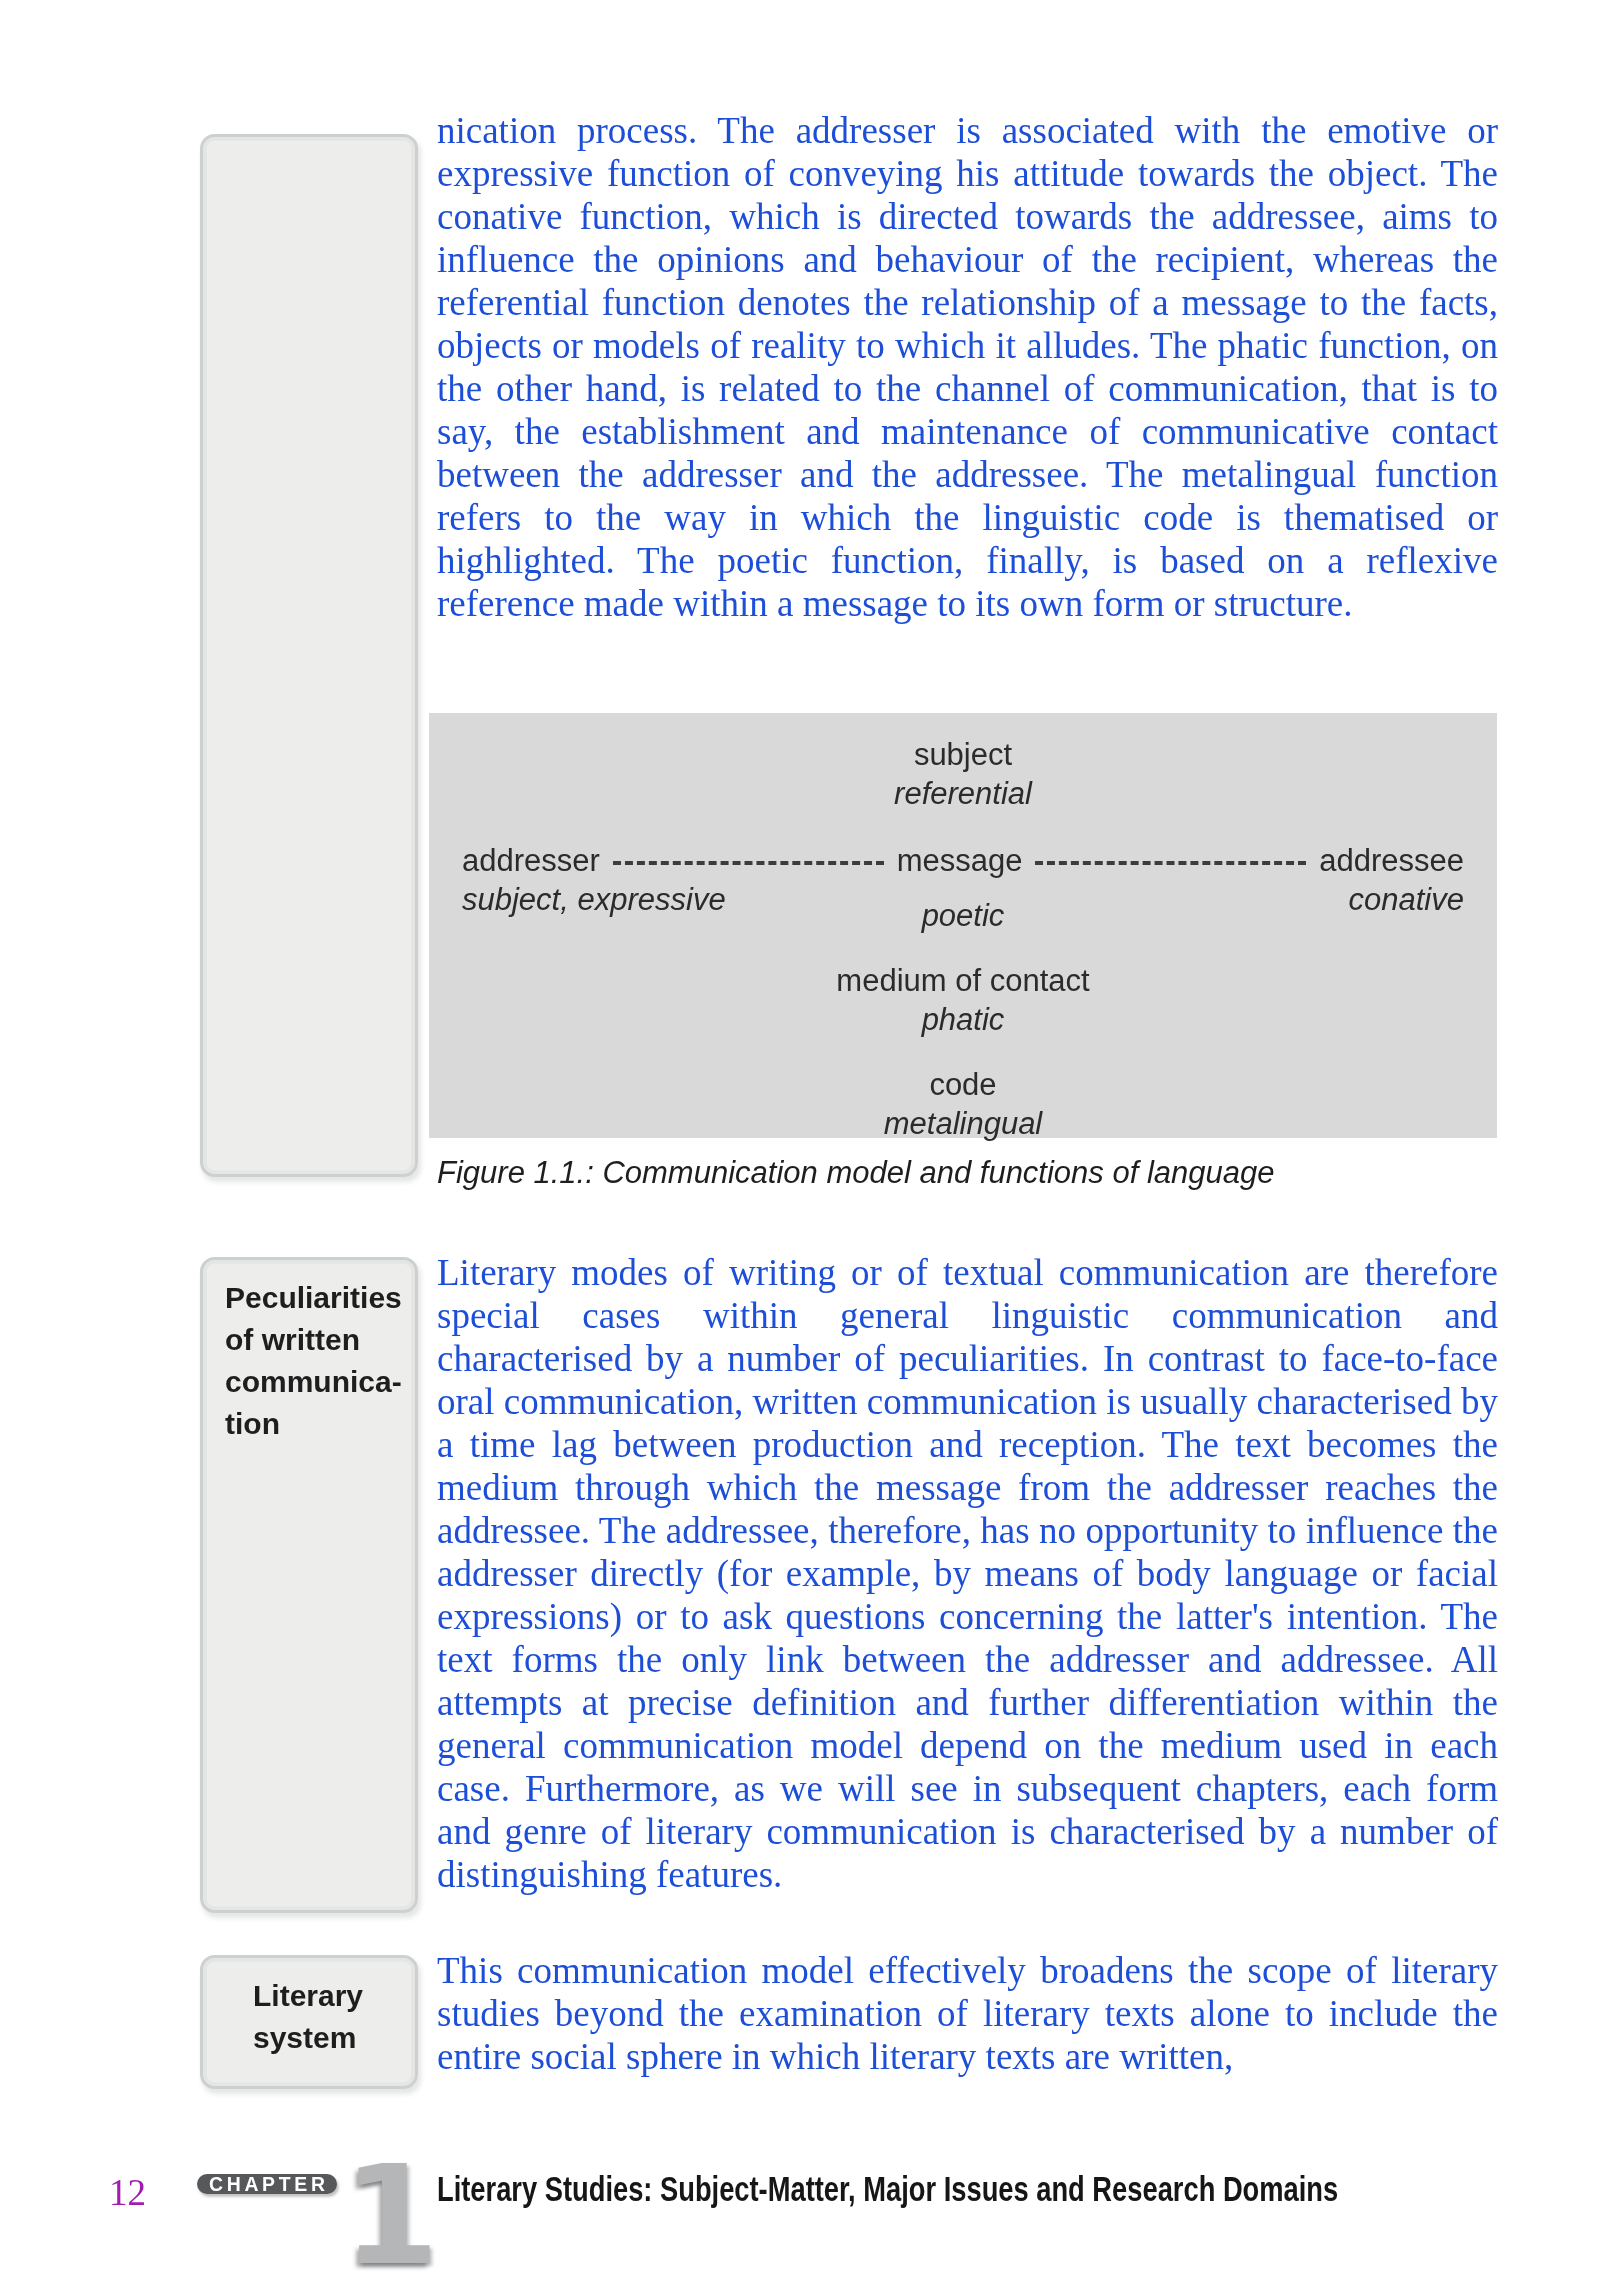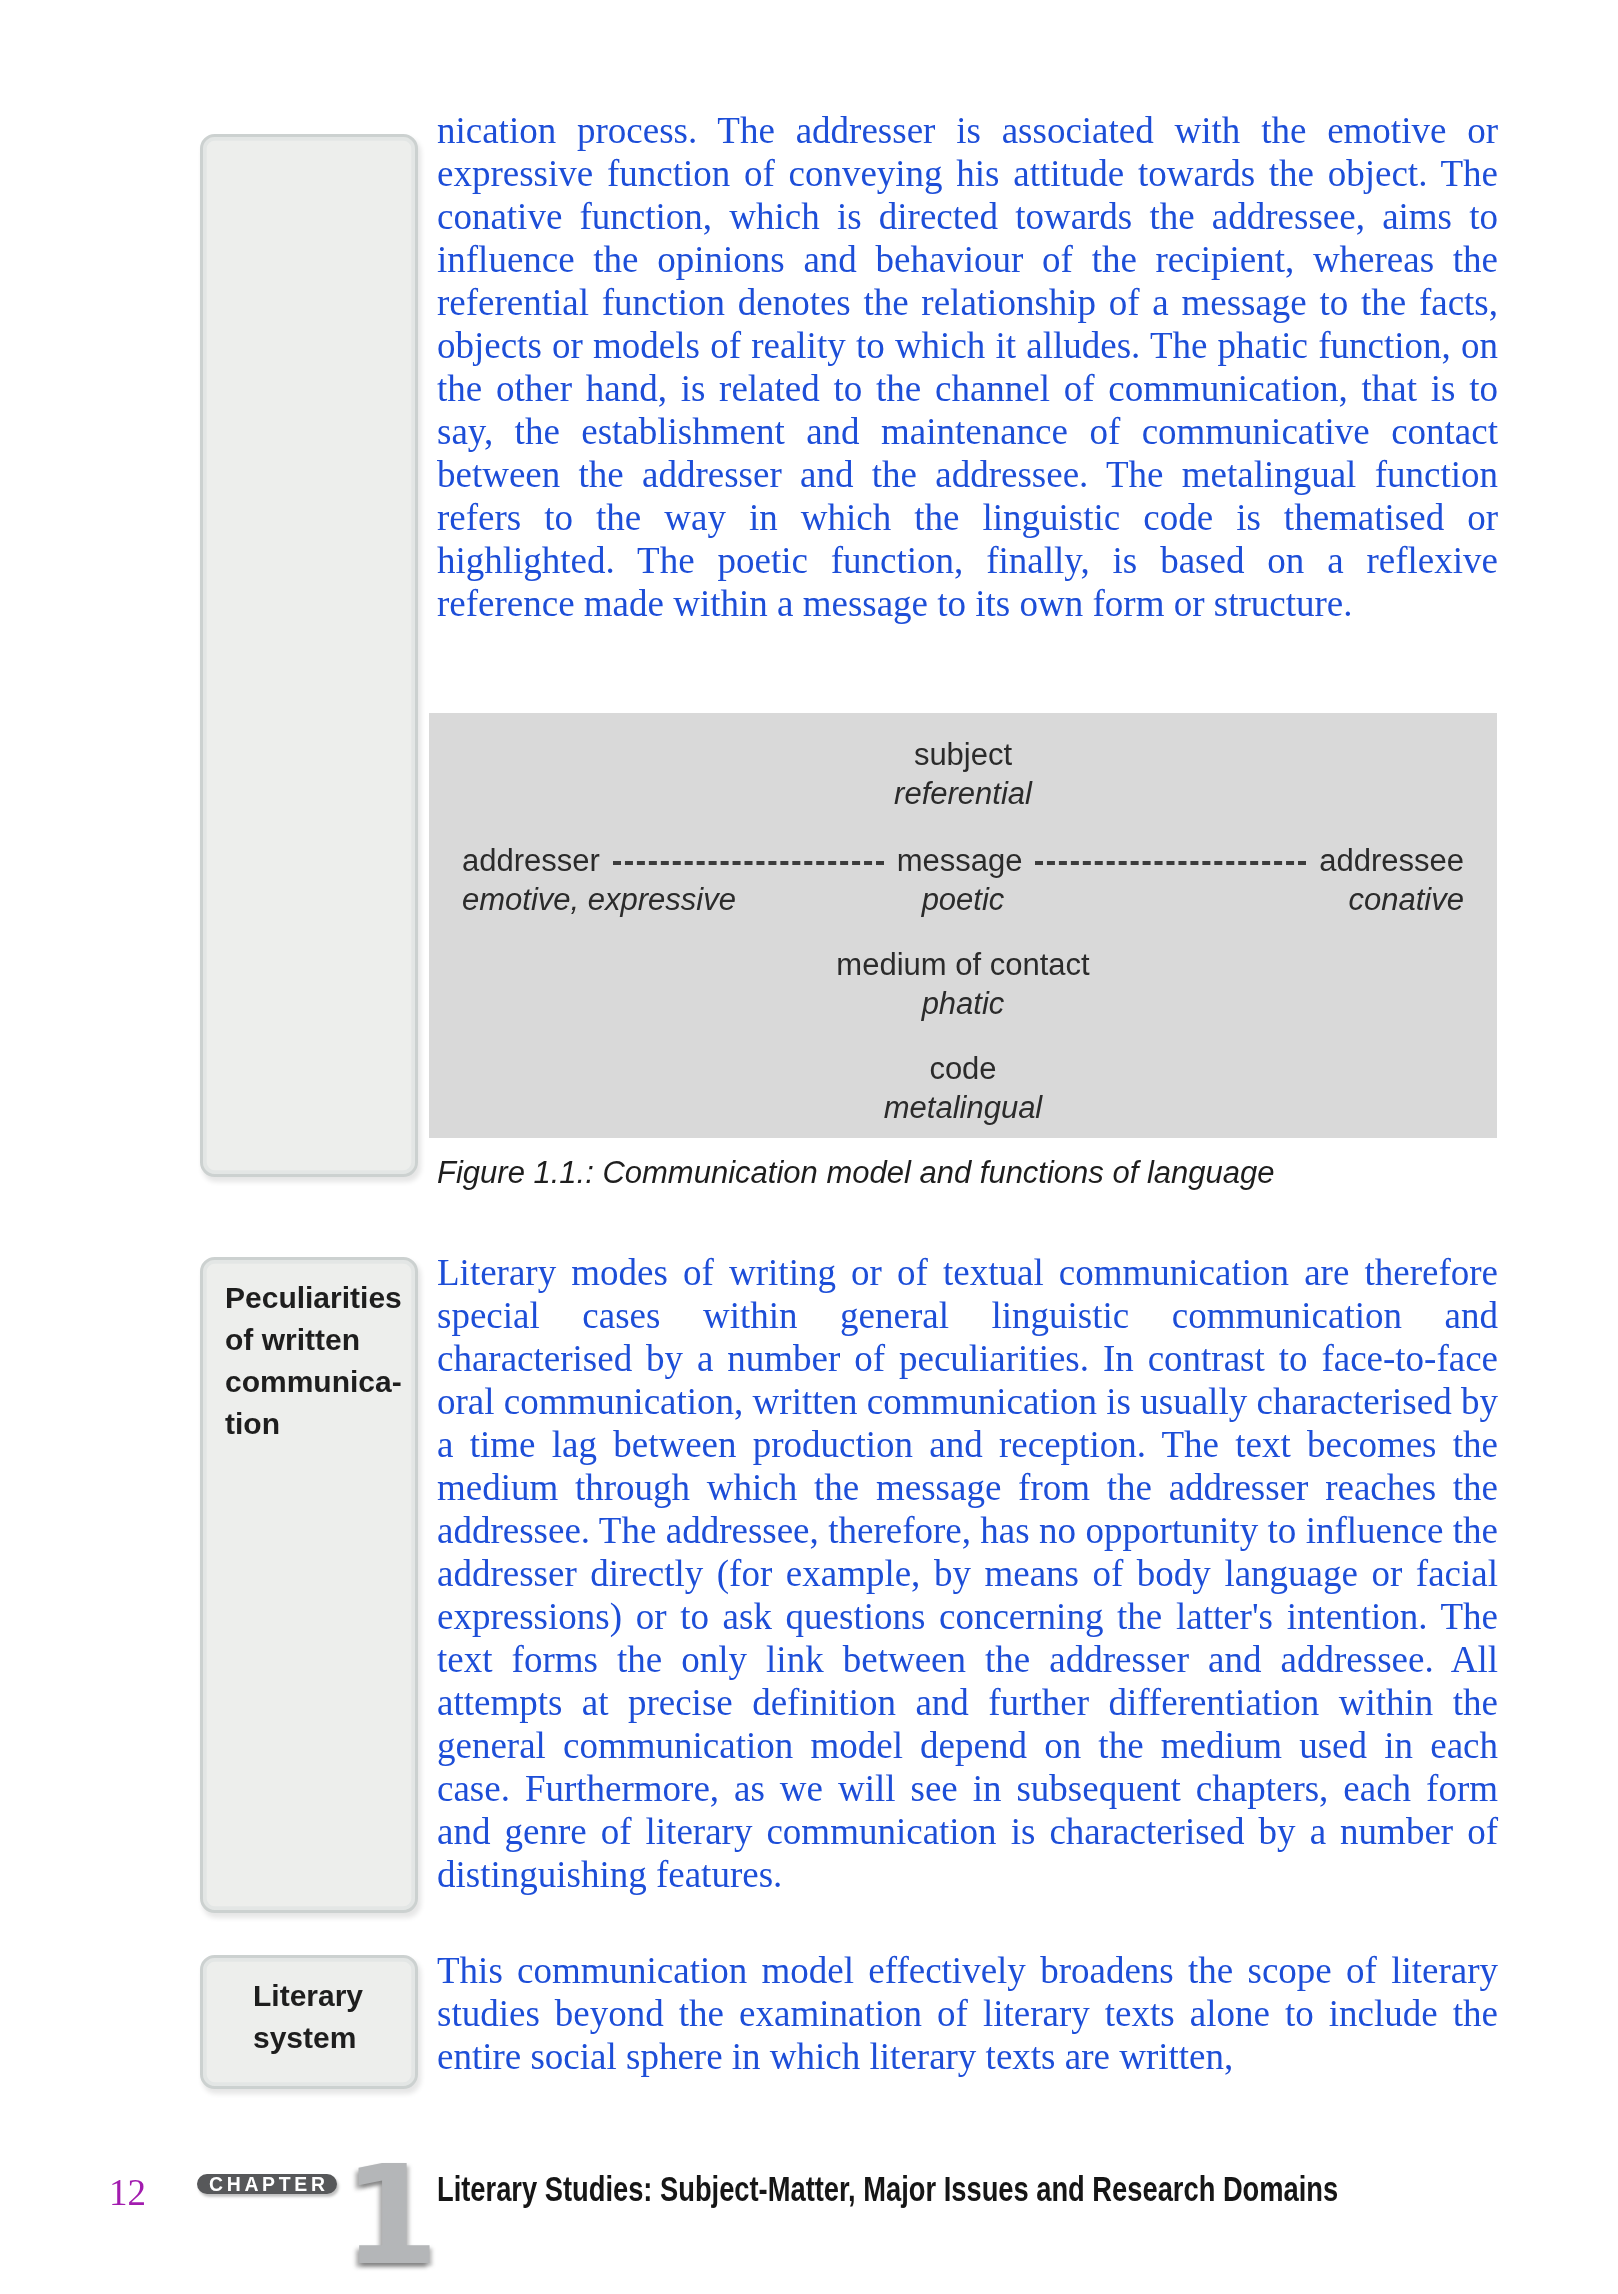--- a/index.html
+++ b/index.html
@@ -69,21 +69,21 @@
     border-top:4.6px dashed #3c3c3c;
     margin:0 13px;
     position:relative;top:2.8px;
   }
   .fig-axis-funcs{
     display:grid;
     grid-template-columns:1fr auto 1fr;
     font-style:italic;
   }
   .fig-axis-funcs .l{text-align:left;}
-  .fig-axis-funcs .c{text-align:center;}
+  .fig-axis-funcs .c{text-align:center;margin-top:16px;}
   .fig-axis-funcs .r{text-align:right;}
 
   .caption{
     position:absolute;
     left:437px;top:1154px;width:1061px;
     font-family:"Liberation Sans", sans-serif;
     font-style:italic;
     font-size:31px;line-height:37px;
     color:#1e1e1e;
   }
@@ -145,21 +145,21 @@
 
     <div class="fig-axis">
       <span>addresser</span>
       <span class="dash"></span>
       <span>message</span>
       <span class="dash"></span>
       <span>addressee</span>
     </div>
 
     <div class="fig-axis-funcs">
-      <span class="l">emotive, expressive</span>
+      <span class="l">subject, expressive</span>
       <span class="c">poetic</span>
       <span class="r">conative</span>
     </div>
 
     <div class="fig-gap-sm"></div>
 
     <div class="fig-center">medium of contact</div>
     <div class="fig-center fig-func">phatic</div>
 
     <div class="fig-gap-sm"></div>

